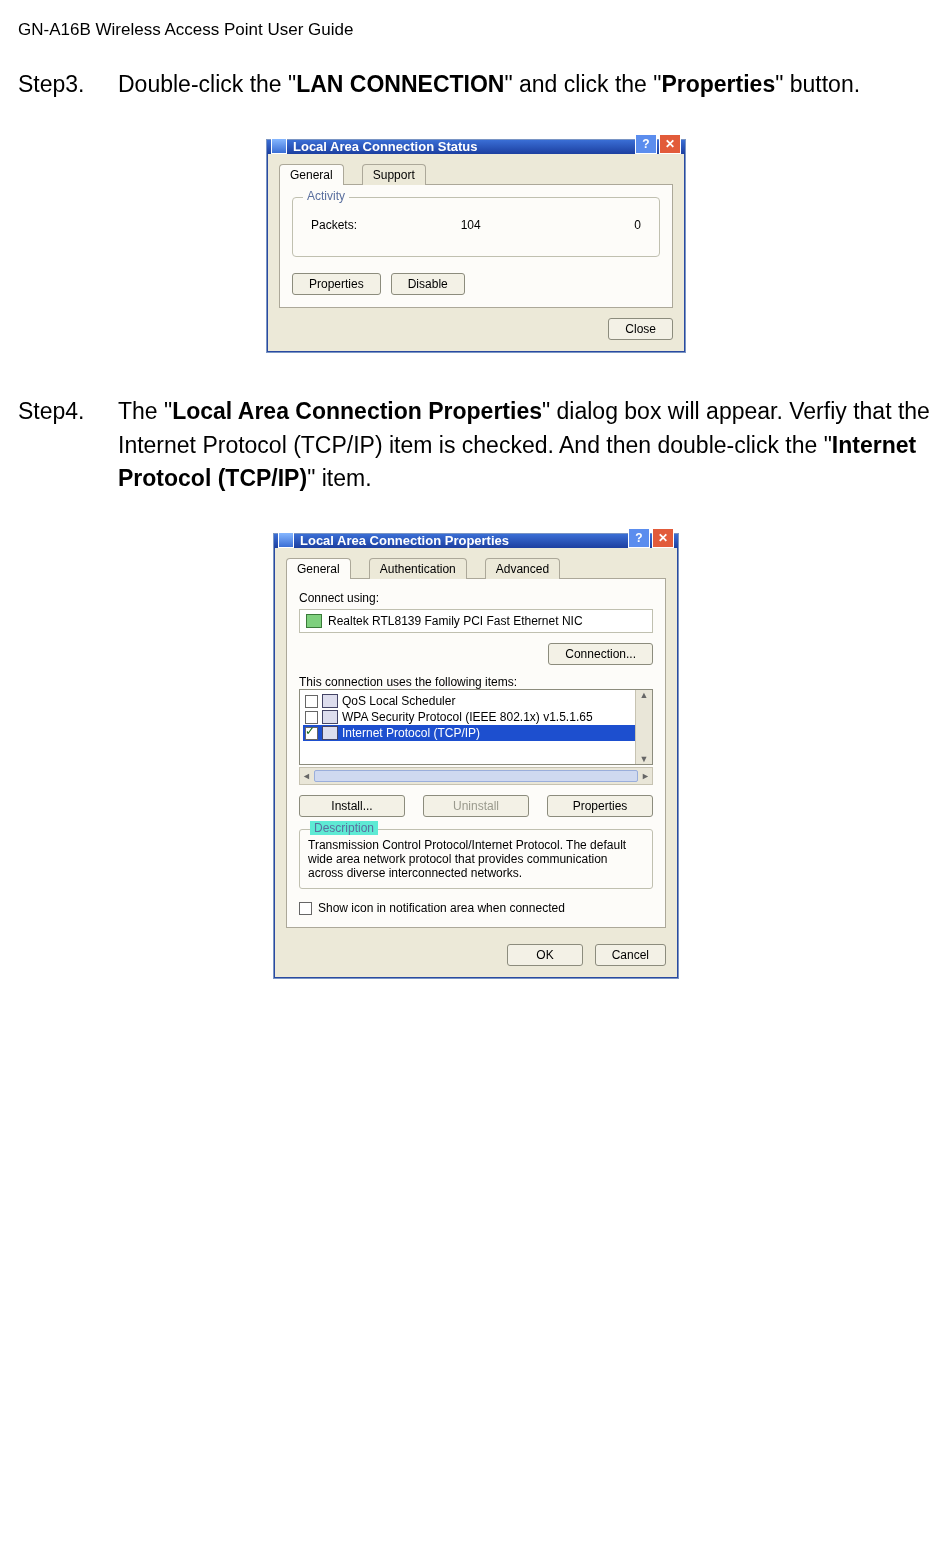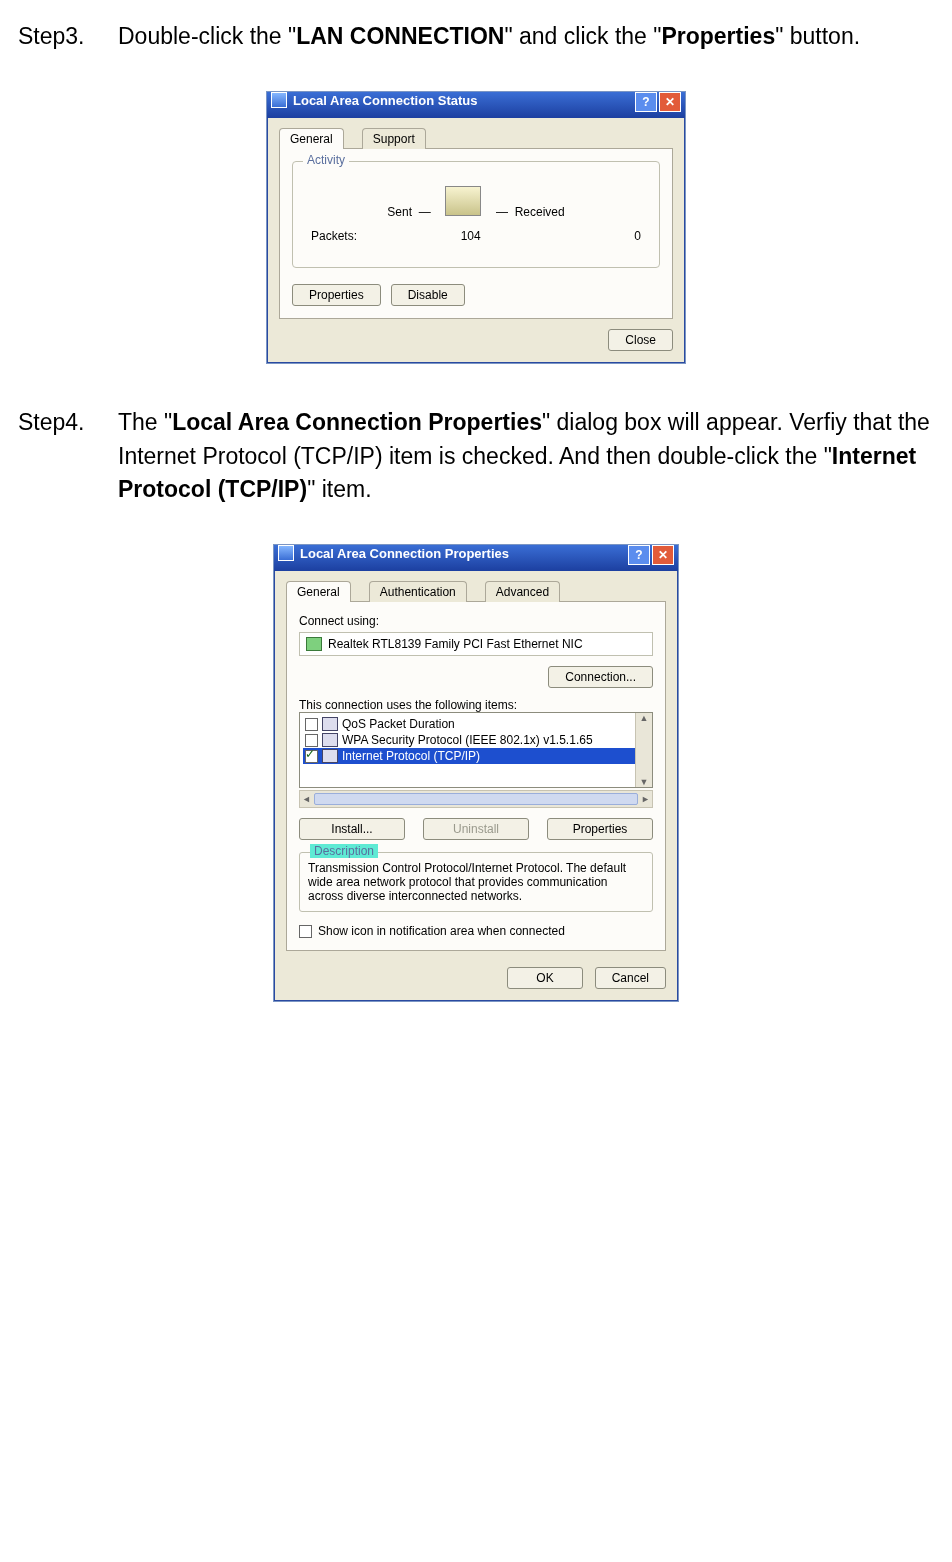--- a/index.html
+++ b/index.html
@@ -41,23 +41,23 @@
     text-align: left;
     font-family: Tahoma, Arial, sans-serif;
     font-size: 12px;
     color: #000;
     border: 1px solid #7a95c4;
     background: #ece9d8;
     box-shadow: 0 0 0 1px #2a4aa0 inset;
   }
   .titlebar {
     display:flex;
-    align-items:flex-start;
+    align-items:flex-end;
     justify-content:space-between;
-    height:26px;
+    height:14px;
     padding:0 4px 0 4px;
     background: linear-gradient(#3a6ed5,#1c3fa0);
     color:#fff;
     font-weight:bold;
     font-size:13px;
   }
   .titlebar-left { display:flex; align-items:center; gap:6px;}
   .tb-icon {
     width:14px; height:14px;
     background: linear-gradient(#86b7ff,#3a6ed5);
@@ -178,20 +178,21 @@
   .checkbox-line { margin-top:12px; display:flex; align-items:center; gap:6px;}
   .bottom-btns { margin-top:16px; display:flex; gap:12px; justify-content:flex-end;}
 
   .footer-page { text-align:center; font-size:16px; margin-top:60px;}
 </style>
 </head>
 <body>
 
 <div class="page">
 
+  <div class="header-text">GN-A16B Wireless Access Point User Guide</div>
 
   <div class="step-row">
     <div class="step-label">Step3.</div>
     <div class="step-body">
       <span>Double-click the "</span><span class="bold">LAN CONNECTION</span><span>" and click the "</span><span class="bold">Properties</span><span>" button.</span>
     </div>
   </div>
 
   <div class="img-wrap">
     <div class="win" style="width:418px;">
@@ -207,27 +208,20 @@
       </div>
       <div class="win-body">
         <div class="tabs">
           <div class="tab active">General</div>
           <div class="tab">Support</div>
         </div>
         <div class="tabpanel">
 
           <div class="groupbox">
             <span class="group-title">Activity</span>
-            <div class="activity-center">
-              <span>Sent</span>
-              <span>&nbsp;—&nbsp;</span>
-              <span class="net-icon"></span>
-              <span>&nbsp;—&nbsp;</span>
-              <span>Received</span>
-            </div>
             <div class="row">
               <span>Packets:</span>
               <span style="flex:1; text-align:center;">104</span>
               <span style="width:50px;"></span>
               <span>0</span>
             </div>
           </div>
 
           <div class="btn-row">
             <span class="btn">Properties</span>
@@ -275,21 +269,21 @@
           <div style="text-align:right;">
             <span class="btn">Connection...</span>
           </div>
 
           <div style="margin-top:10px;">This connection uses the following items:</div>
 
           <div class="list-box">
             <div class="list-row">
               <span class="chk"></span>
               <span class="proto-icon"></span>
-              <span>QoS Packet Duration</span>
+              <span>QoS Local Scheduler</span>
             </div>
             <div class="list-row">
               <span class="chk"></span>
               <span class="proto-icon"></span>
               <span>WPA Security Protocol (IEEE 802.1x) v1.5.1.65</span>
             </div>
             <div class="list-row selected">
               <span class="chk checked"></span>
               <span class="proto-icon"></span>
               <span>Internet Protocol (TCP/IP)</span>

